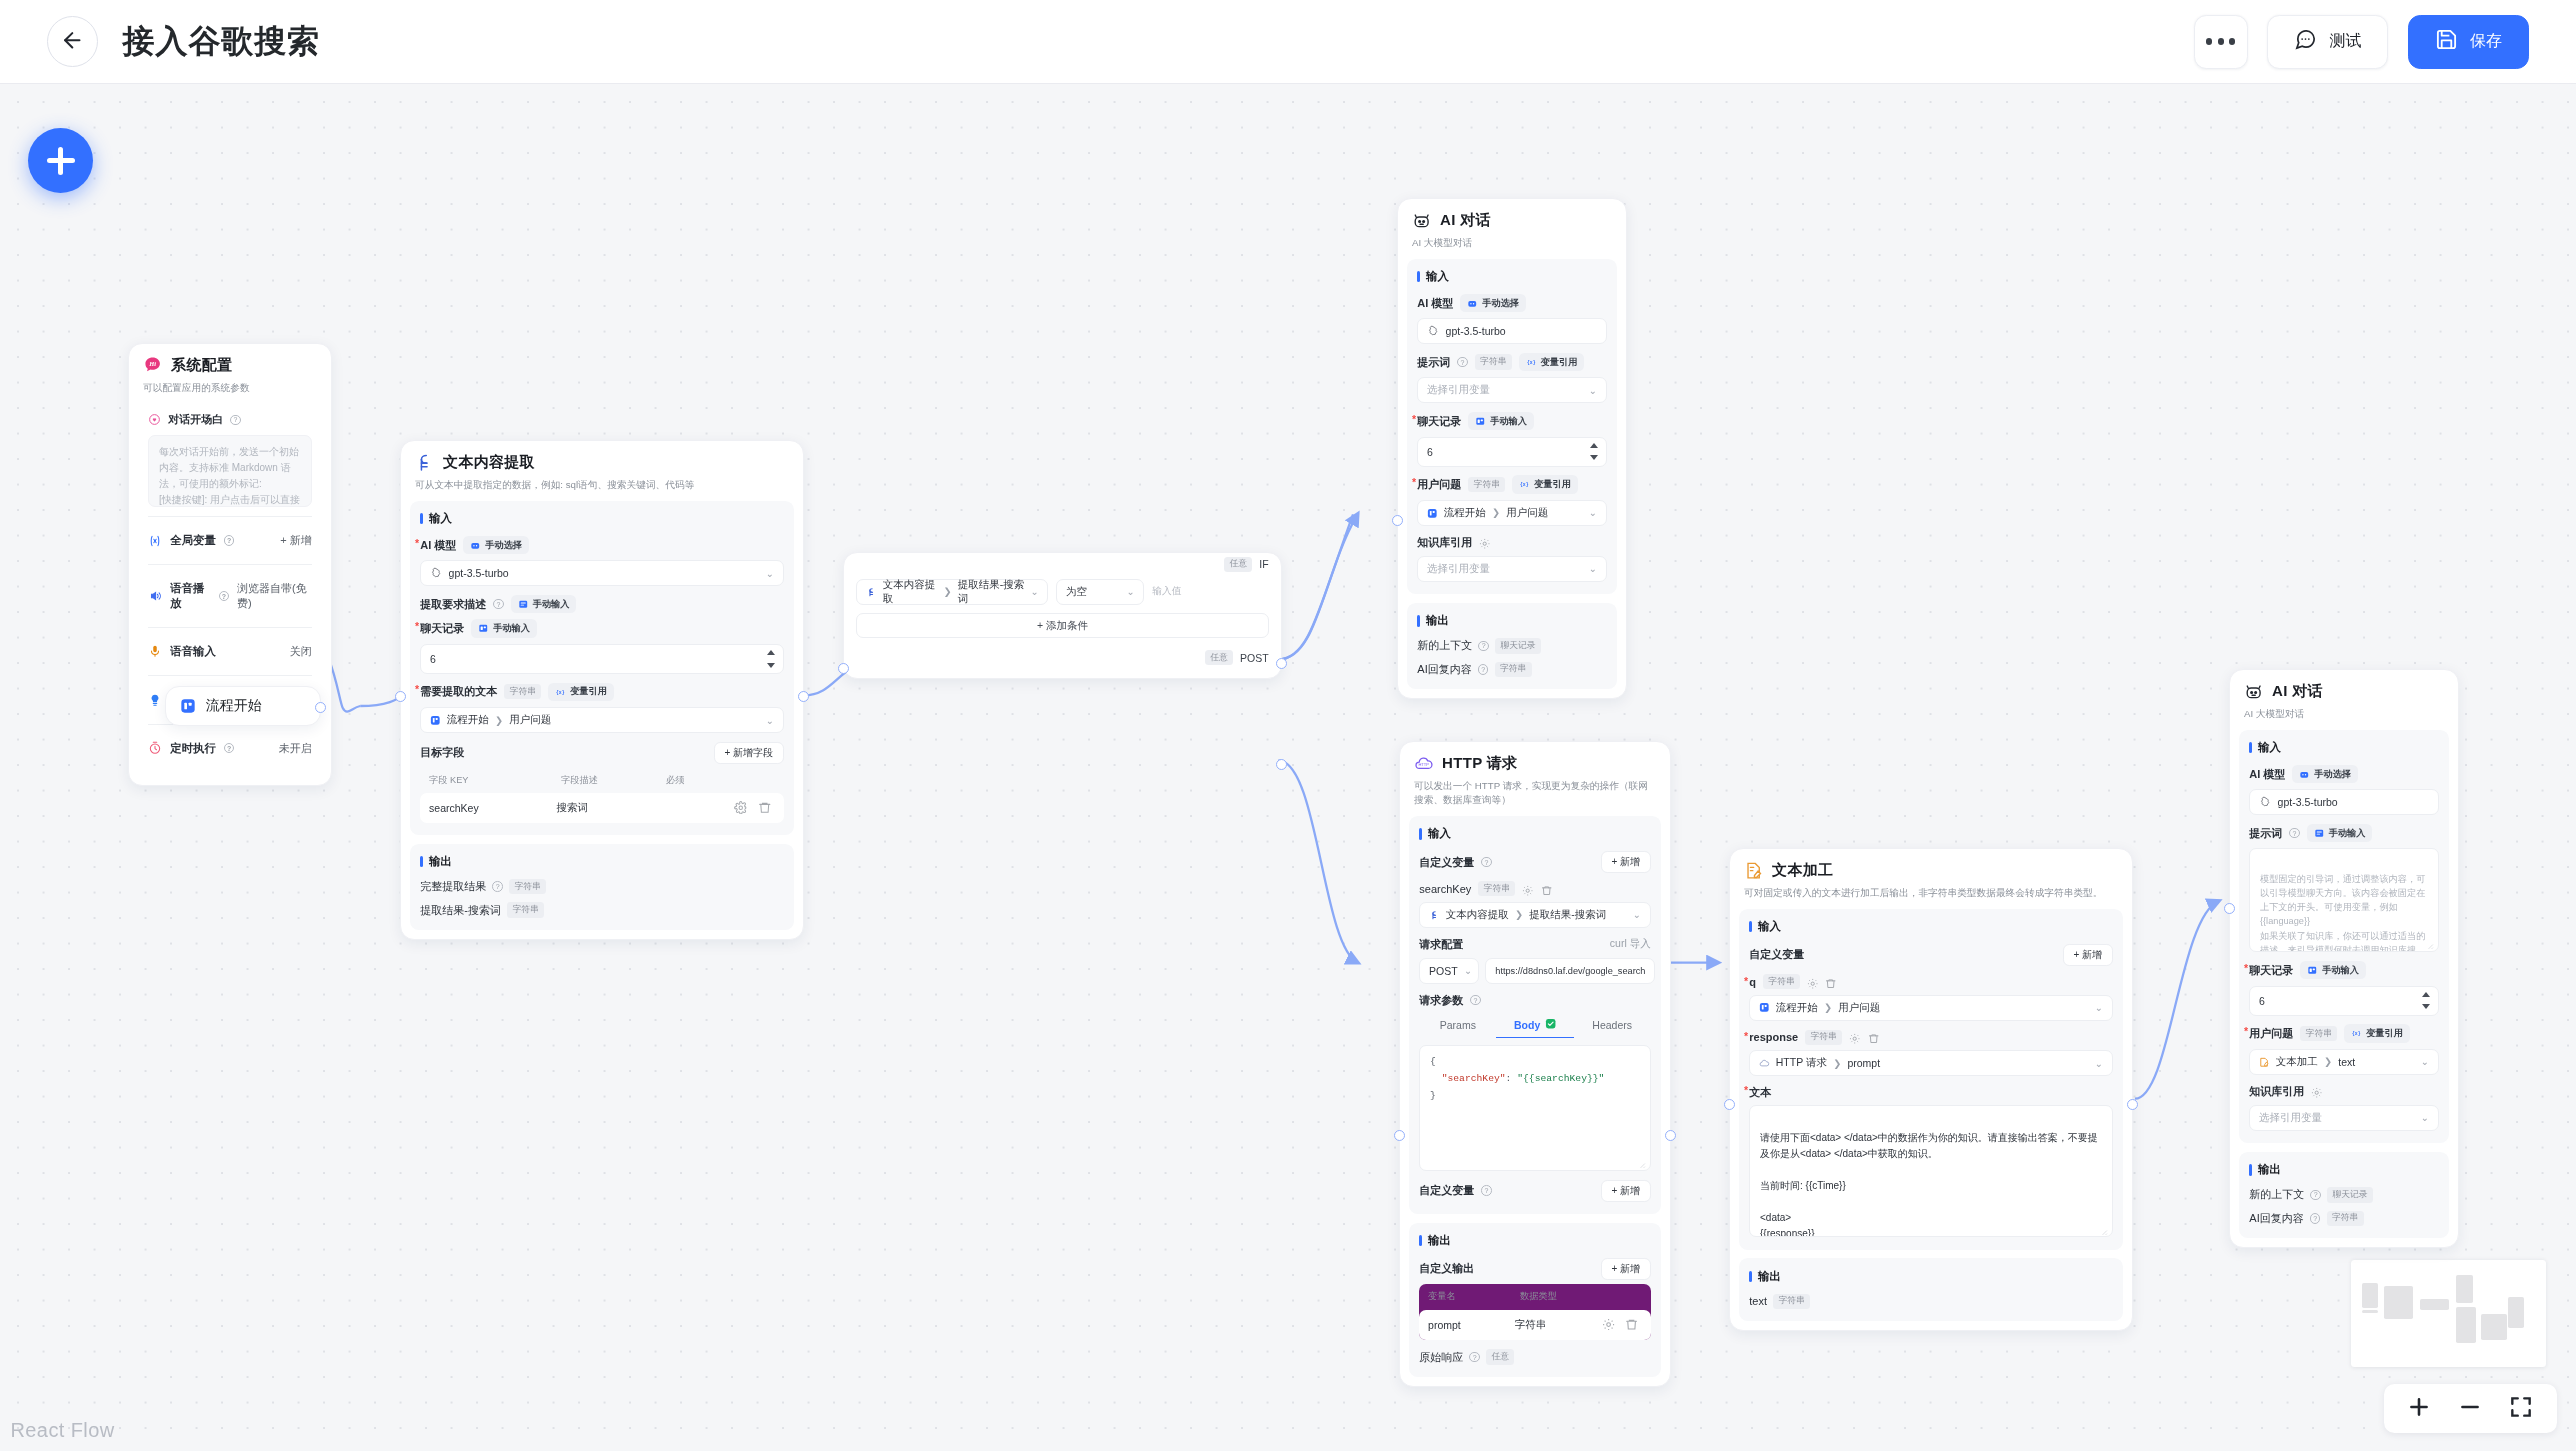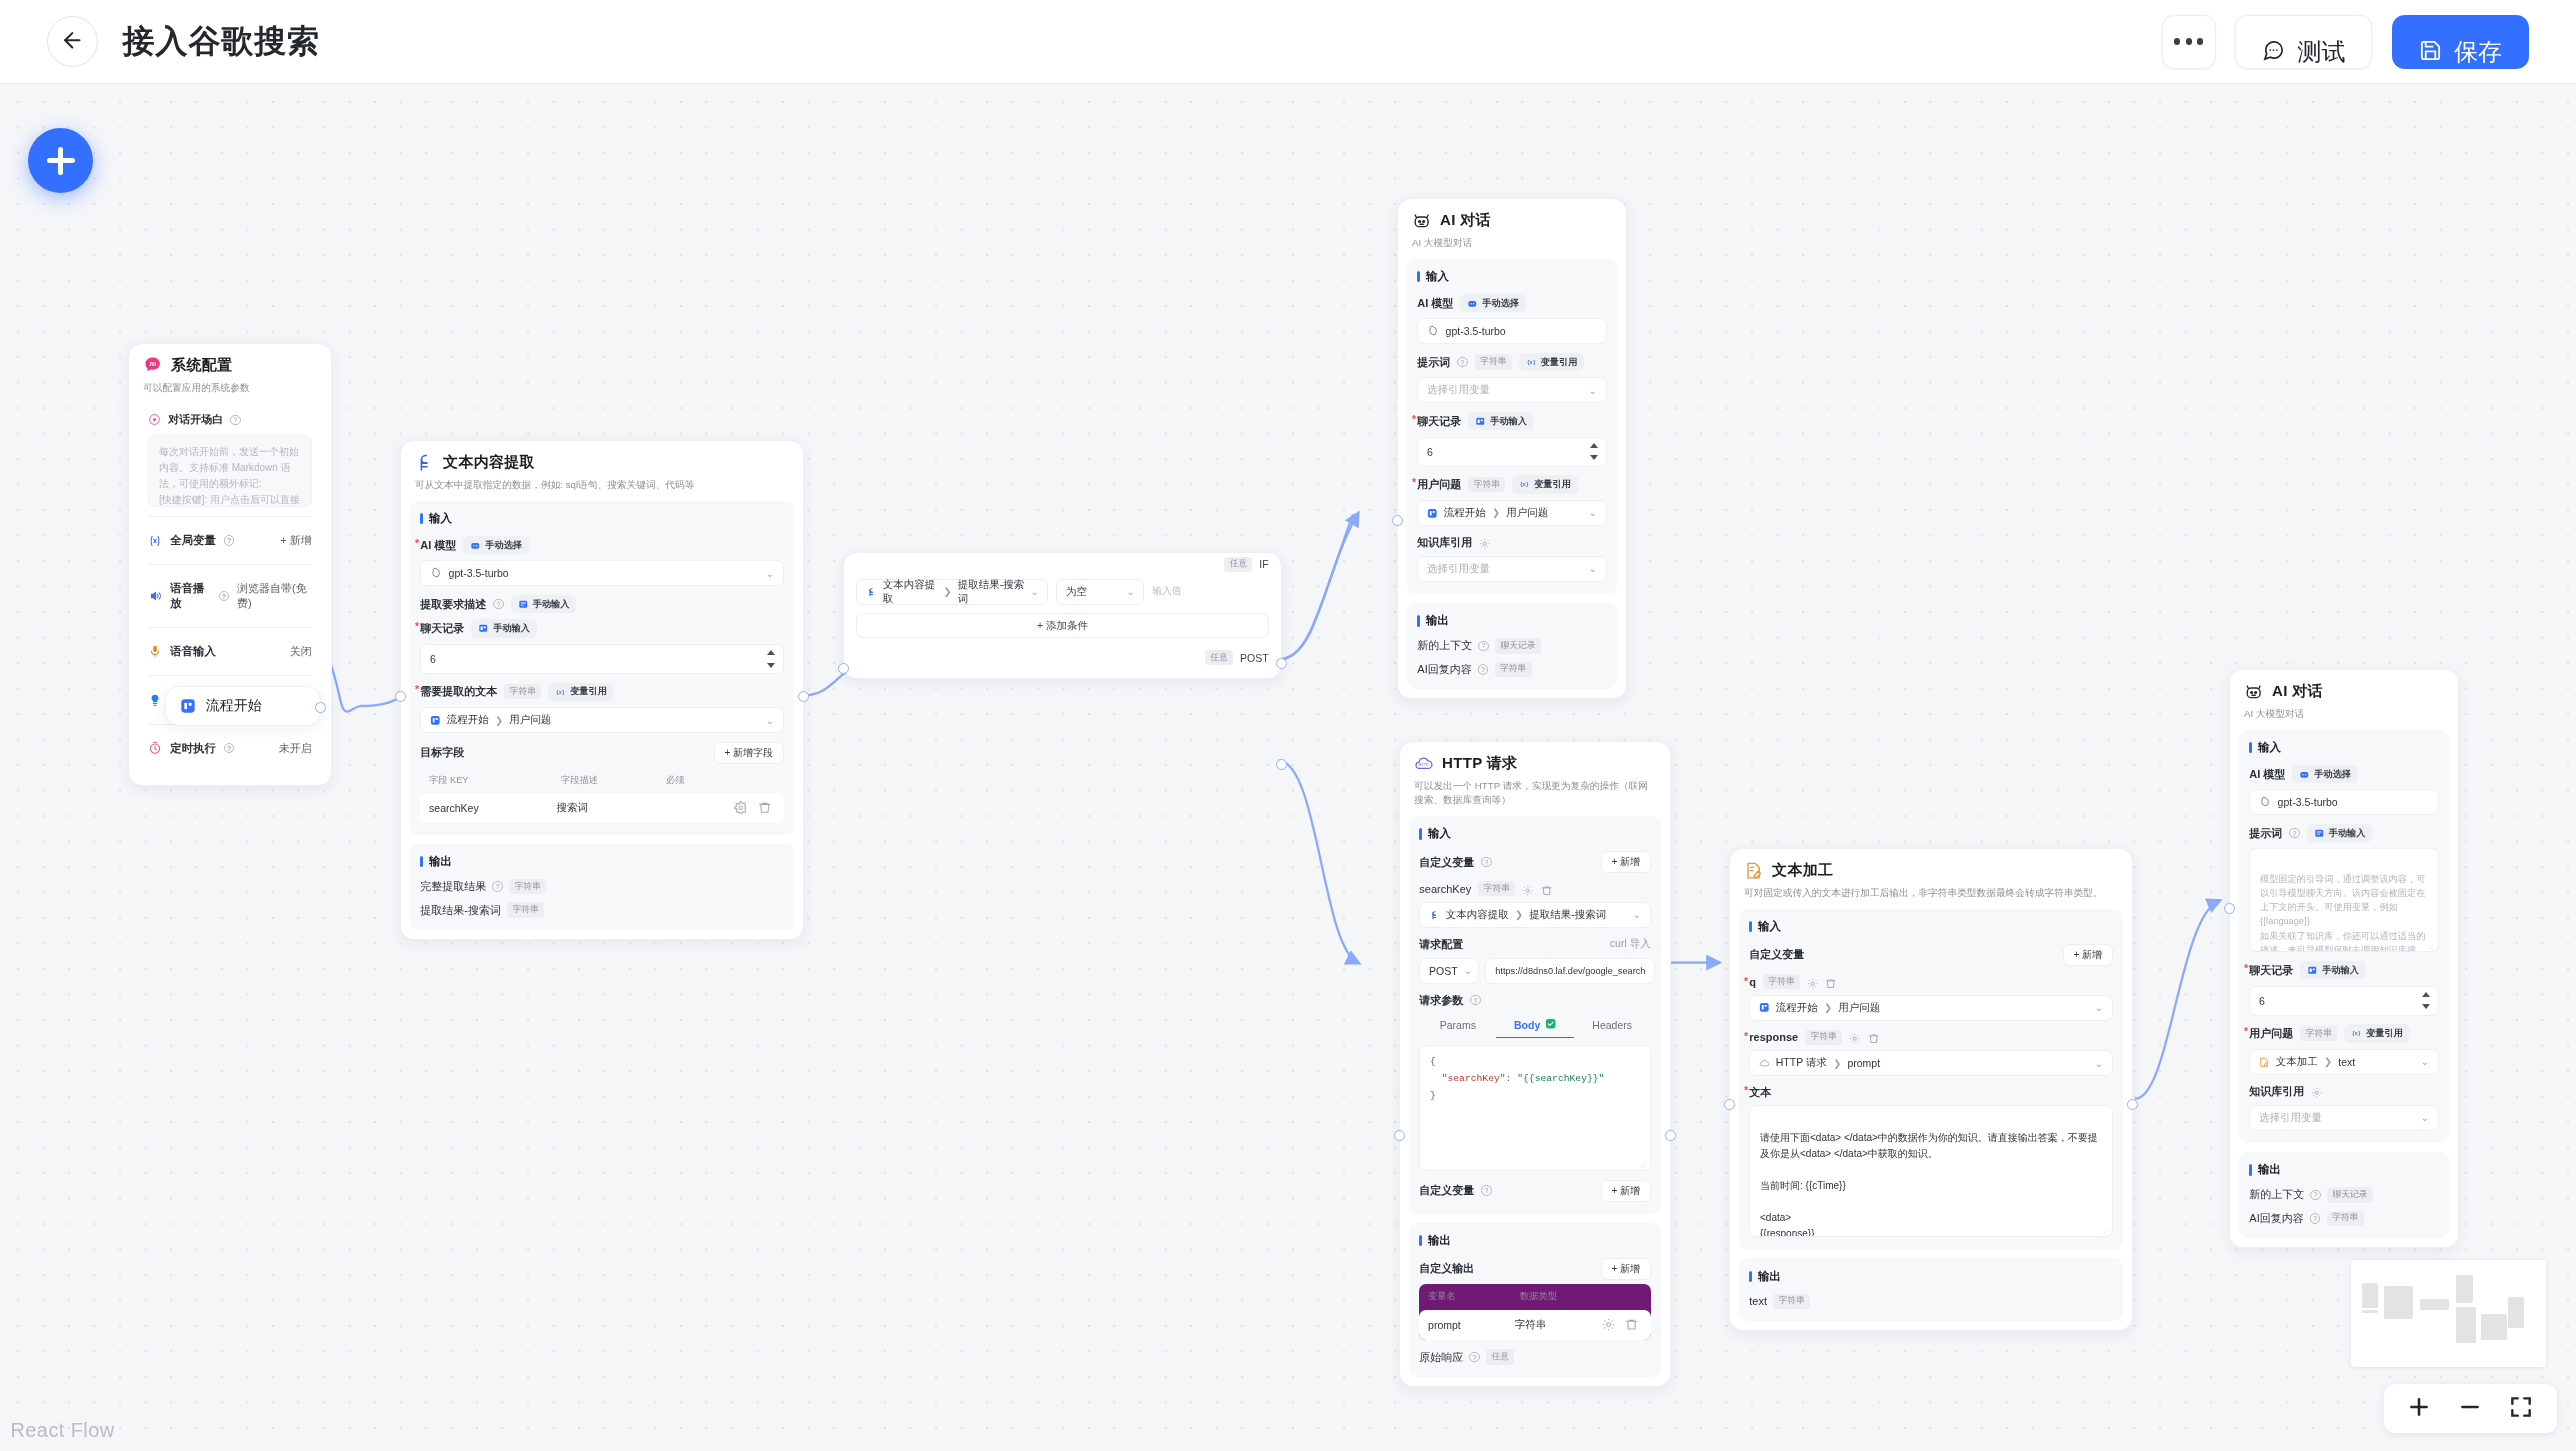--- a/index.html
+++ b/index.html
@@ -25,22 +25,22 @@
   .page-title { font-size:32px; font-weight:600; margin-left:24.6px; letter-spacing:0.9px; }
   .hdr-right { margin-left:auto; display:flex; align-items:center; gap:19.3px; }
   .icon-btn {
     width:54px; height:54px; border-radius:12.3px; background:#fff;
     border:0.9px solid #eceef3; display:flex; align-items:center; justify-content:center;
     cursor:pointer; box-shadow:0 0.9px 2.6px rgba(20,30,60,.06);
   }
   .dots { display:flex; gap:5.3px; }
   .dots i { width:6.2px; height:6.2px; border-radius:50%; background:#3a3f47; display:block; }
   .btn {
-    height:54px; border-radius:12.3px; display:flex; align-items:flex-end; gap:12.3px;
-    padding:0 26px; font-size:24px; cursor:pointer; white-space:nowrap;
+    height:54px; border-radius:12.3px; display:flex; align-items:center; gap:12.3px;
+    padding:0 26px; font-size:16px; cursor:pointer; white-space:nowrap;
   }
   .btn-ghost { background:#fff; border:0.9px solid #eceef3; color:#20242b; box-shadow:0 0.9px 2.6px rgba(20,30,60,.06); }
   .btn-primary { background:#3370ff; border:0.9px solid #3370ff; color:#fff; font-weight:500; }
   .btn svg { width:23px; height:23px; flex:none; }
 
   
   .canvas {
     position:absolute; top:84px; left:0; width:2576px; height:1367px;
     background-color:#f5f6f8;
     background-image:radial-gradient(#dfe1e6 1.2px, transparent 1.2px);

